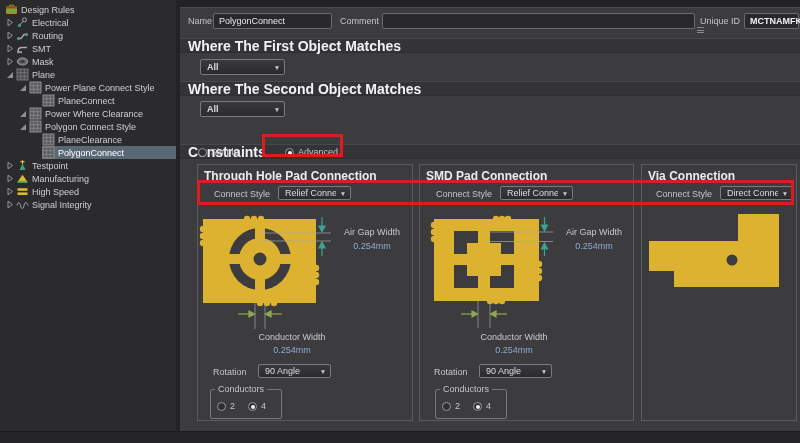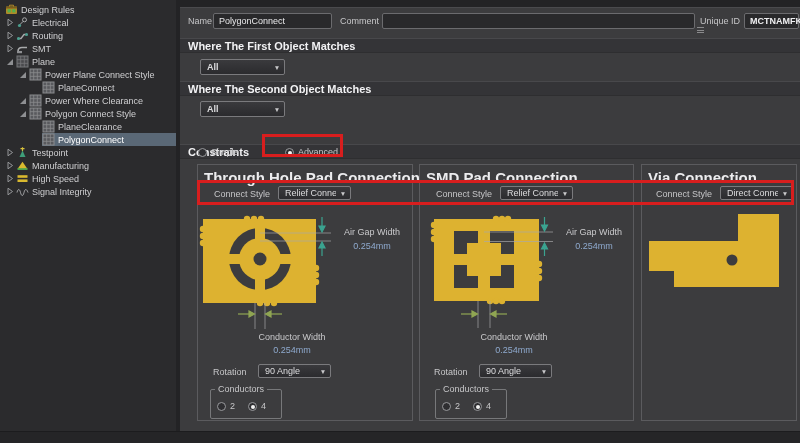--- a/index.html
+++ b/index.html
@@ -18,32 +18,32 @@
   .trow .tlabel{overflow:hidden;}
 
   
   #main{position:absolute;left:180px;top:0;width:620px;height:431px;background:#3c3c3e;}
   #topstrip{position:absolute;left:0;top:0;width:620px;height:8px;background:#232325;border-bottom:1px solid #4a4a4d;}
   .lbl{position:absolute;font-size:9px;color:#c6c6c8;line-height:11px;}
   .inp{position:absolute;height:16px;background:#29292b;border:1px solid #6b6b6e;border-radius:2px;color:#e8e8ea;font-size:9px;padding:0 5px;outline:none;}
   #uid-box{position:absolute;height:16px;background:#29292b;border:1px solid #6b6b6e;border-radius:2px;color:#f0f0f2;font-size:9px;font-weight:bold;line-height:14px;padding:0 5px;}
   .grip{position:absolute;width:7px;height:6px;display:flex;flex-direction:column;justify-content:space-between;}
   .grip i{display:block;height:1px;background:#8a8a8c;}
-  .hdr{position:absolute;left:0;width:620px;height:15px;background:#343437;border-top:1px solid #48484b;border-bottom:1px solid #2e2e30;color:#f2f2f4;font-size:11px;font-weight:bold;line-height:14px;padding-left:8px;}
+  .hdr{position:absolute;left:0;width:620px;height:15px;background:#343437;border-top:1px solid #48484b;border-bottom:1px solid #2e2e30;color:#f2f2f4;font-size:14px;font-weight:bold;line-height:14px;padding-left:8px;}
   .dd{position:absolute;display:flex;align-items:center;background:linear-gradient(#3a3a3d,#2b2b2e);border:1px solid #7a7a7d;border-radius:2px;color:#dcdcde;font-size:9px;cursor:default;}
   .dd .txt{flex:1;padding-left:6px;white-space:nowrap;overflow:hidden;}
   .dd .arr{flex:none;width:14px;text-align:center;font-size:6.5px;color:#c8c8ca;}
   .radio{width:9px;height:9px;border-radius:50%;border:1px solid #98999c;background:#2e2e31;display:inline-block;position:relative;flex:none;}
   .radio.on::after{content:'';position:absolute;left:2px;top:2px;width:4px;height:4px;border-radius:50%;background:#f2f2f2;}
   .ritem{display:flex;align-items:center;gap:4px;font-size:9px;color:#c6c6c8;}
   .c-radio{position:absolute;top:147px;}
   .redbox{position:absolute;border:3px solid #d81e1e;background:transparent;pointer-events:none;z-index:30;}
 
   .gbox{position:absolute;top:164px;height:257px;border:1px solid #5b5b5e;background:#3c3c3e;}
-  .gtitle{position:absolute;left:6px;top:4px;font-size:15px;font-weight:bold;color:#ececee;white-space:nowrap;}
+  .gtitle{position:absolute;left:6px;top:4px;font-size:12px;font-weight:bold;color:#ececee;white-space:nowrap;}
   .gb-lbl{position:absolute;font-size:9px;color:#c6c6c8;}
   .fset{position:absolute;border:1px solid #77787a;border-radius:2px;}
   .fset .legend{position:absolute;left:4px;top:-6px;background:#3c3c3e;padding:0 3px;font-size:9px;color:#c6c6c8;}
   .fset .radios{display:flex;gap:13px;padding:11px 0 0 6px;}
   svg.diagram{position:absolute;left:0;}
   svg text{font-family:"Liberation Sans",sans-serif;font-size:9px;}
 
   #footer{position:absolute;left:0;top:431px;width:800px;height:12px;background:#252527;border-top:1px solid #1c1c1e;}
 </style>
 </head>
@@ -104,20 +104,35 @@
             <svg width="12" height="13" viewBox="0 0 12 13">
               <path d="M4 3.2 L8.5 6.5 L4 9.8 Z" fill="none" stroke="#96979a"></path>
             </svg>
           </span>
           <span class="hl">
             <span class="ticon"><svg width="13" height="13" viewBox="0 0 13 13">
                 <path d="M2 9.5 q0-4 4-4 h5" fill="none" stroke="#a9aaac" stroke-width="1.6"></path>
                 <rect x="1" y="9" width="5" height="2.2" fill="#8e8f92"></rect>
               </svg></span>
             <span class="tlabel">SMT</span>
+          </span>
+        </div>
+        <div class="trow">
+          <span class="sp" style="width:4px"></span>
+          <span class="exp">
+            <svg width="12" height="13" viewBox="0 0 12 13">
+              <path d="M4 3.2 L8.5 6.5 L4 9.8 Z" fill="none" stroke="#96979a"></path>
+            </svg>
+          </span>
+          <span class="hl">
+            <span class="ticon"><svg width="13" height="13" viewBox="0 0 13 13">
+                <ellipse cx="6.5" cy="6.5" rx="5.2" ry="3.6" fill="#6a6b6e" stroke="#9c9da0"></ellipse>
+                <ellipse cx="6.5" cy="6.5" rx="2.4" ry="1.5" fill="#3c3c3e"></ellipse>
+              </svg></span>
+            <span class="tlabel">Mask</span>
           </span>
         </div>
         <div class="trow">
           <span class="sp" style="width:4px"></span>
           <span class="exp">
             <svg width="12" height="13" viewBox="0 0 12 13">
               <path d="M9 4 V10 H3 Z" fill="#8e8f92"></path>
             </svg>
           </span>
           <span class="hl">

